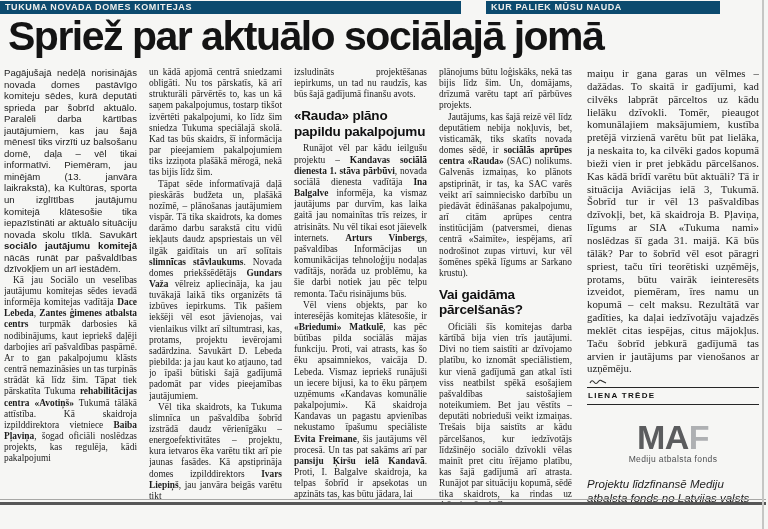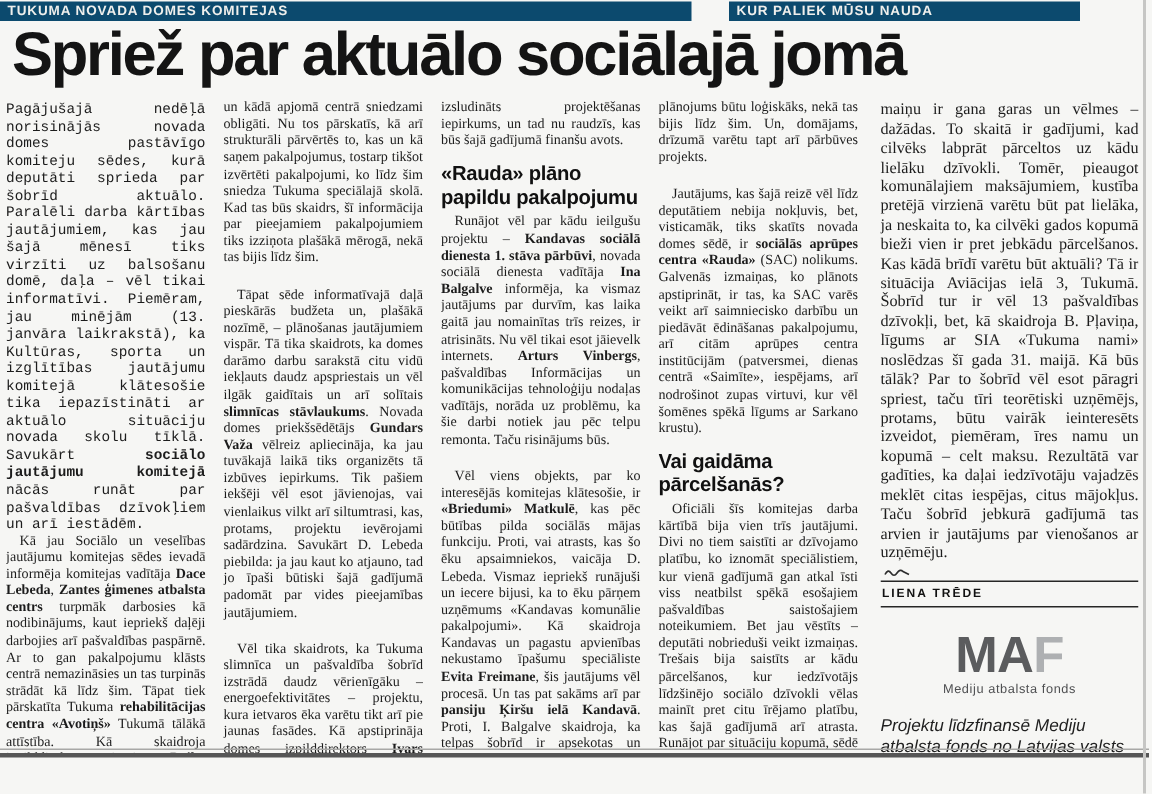--- a/index.html
+++ b/index.html
@@ -33,28 +33,28 @@
   
   .columns{
     position:absolute;top:67px;left:4px;width:755px;height:437px;
     display:flex;gap:13px;overflow:hidden;
   }
   .colwrap{display:flex;gap:12px;width:570px;flex:none;}
   .col{width:133px;flex:none;overflow:hidden;}
   .col-last{flex:1;overflow:hidden;}
   p{margin:0;}
   .intro{
-    font-family:Liberation Mono, monospace;
+    font-family:Liberation Sans, sans-serif;
     font-size:9.6px;line-height:11.55px;text-align:justify;
   }
   .p{
     font-size:9.4px;line-height:11.15px;text-align:justify;
   }
   .p.indent{text-indent:9px;}
-  .p + .p{margin-top:13px;}
+  .p + .p{margin-top:0;}
   h2.subhead{
     font-family:"Liberation Sans", sans-serif;
     font-weight:bold;font-size:13.5px;line-height:15.5px;
     letter-spacing:-.2px;margin:8px 0 4px 0;color:#111;
   }
   .plarge{
     font-size:10.8px;line-height:12.85px;text-align:justify;
   }
   b{font-weight:bold;}
   

